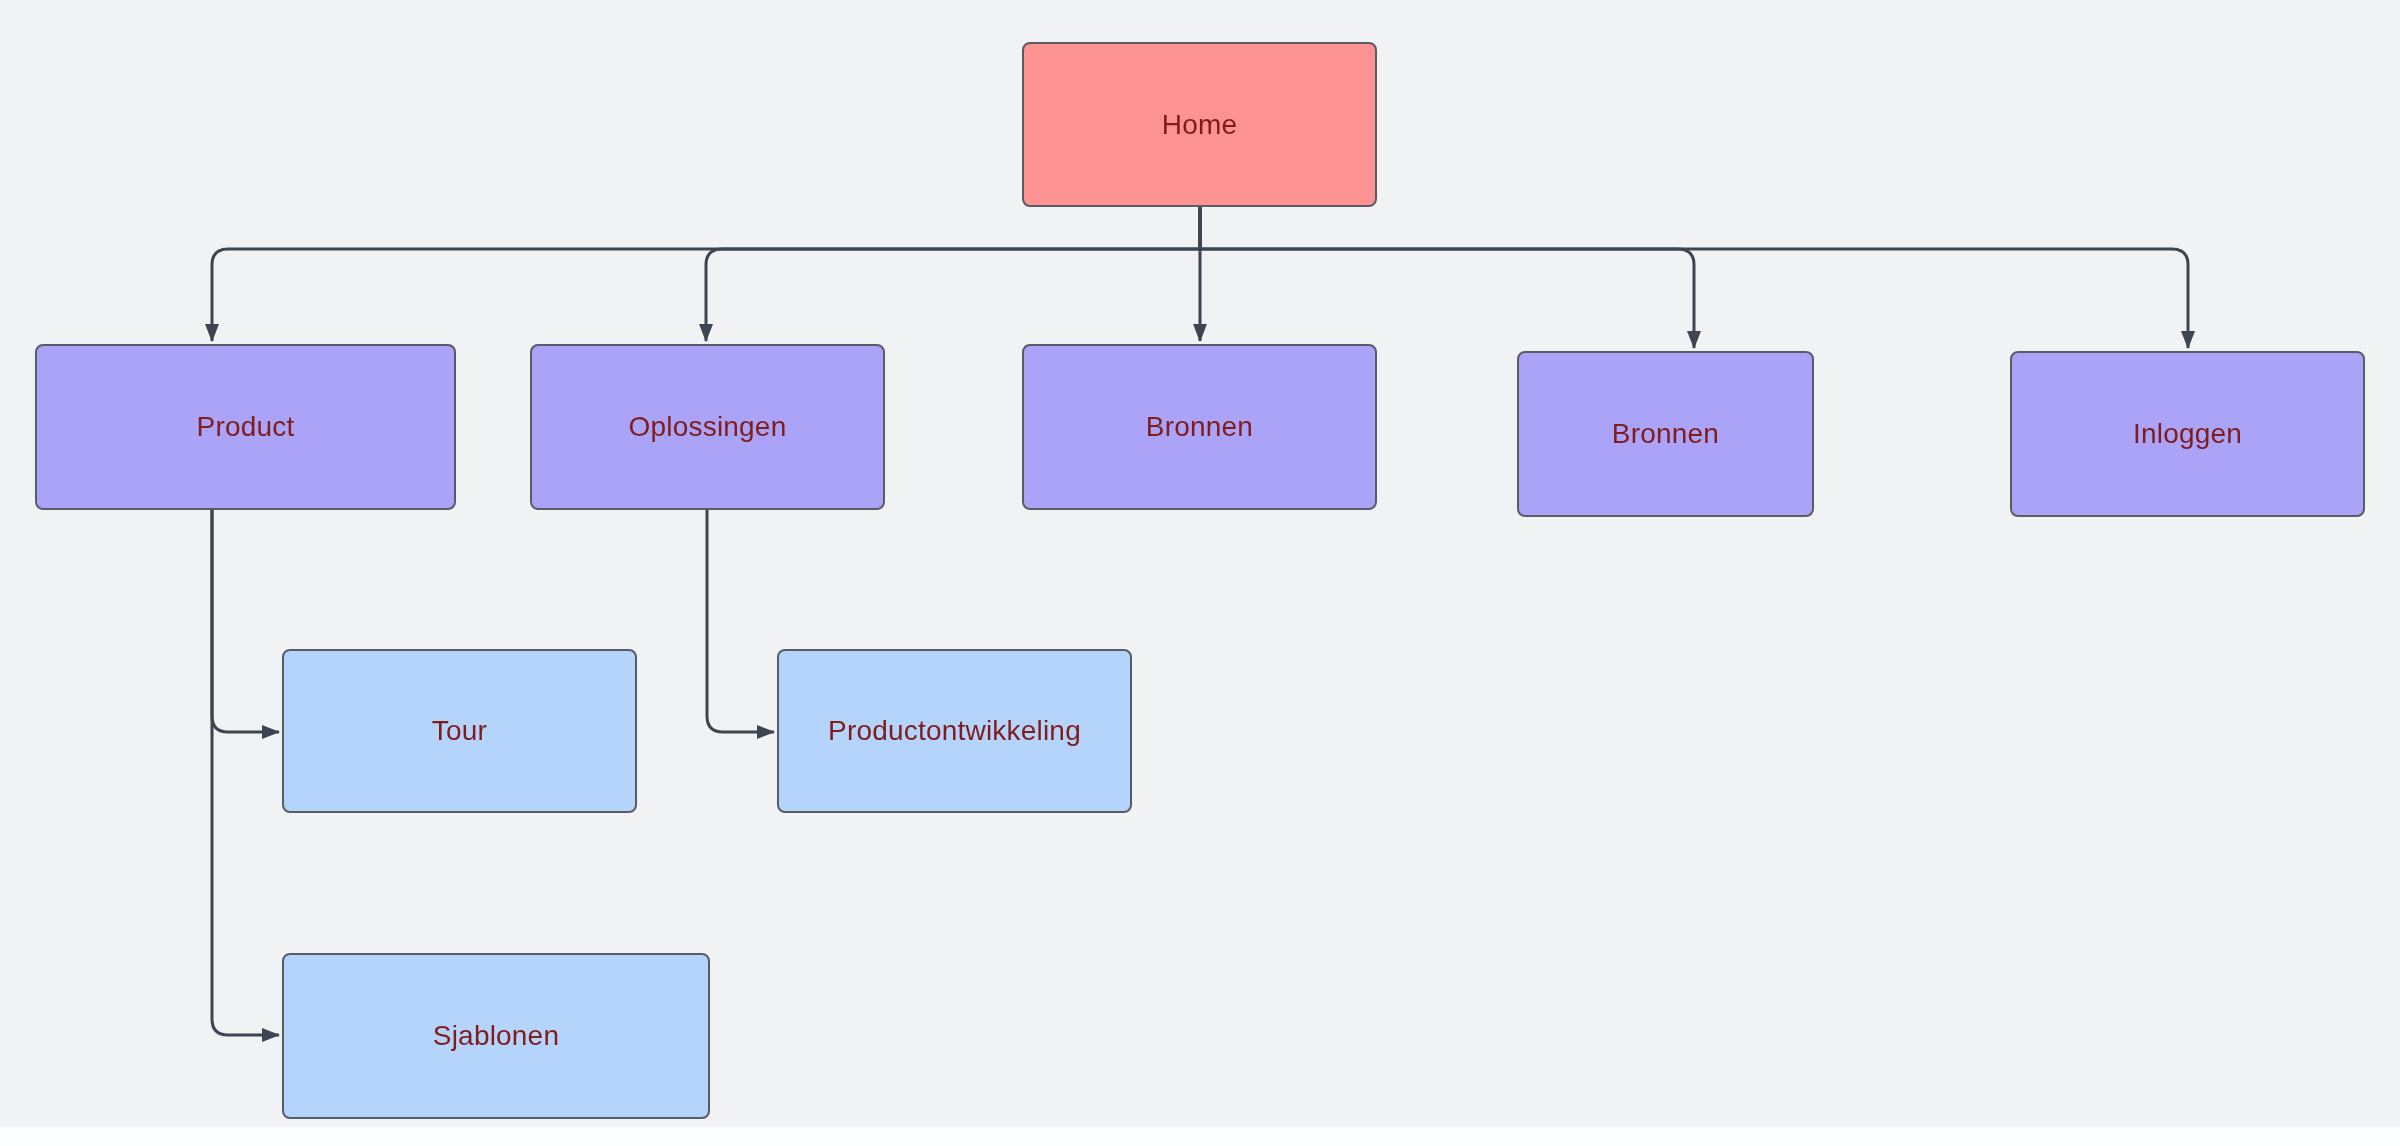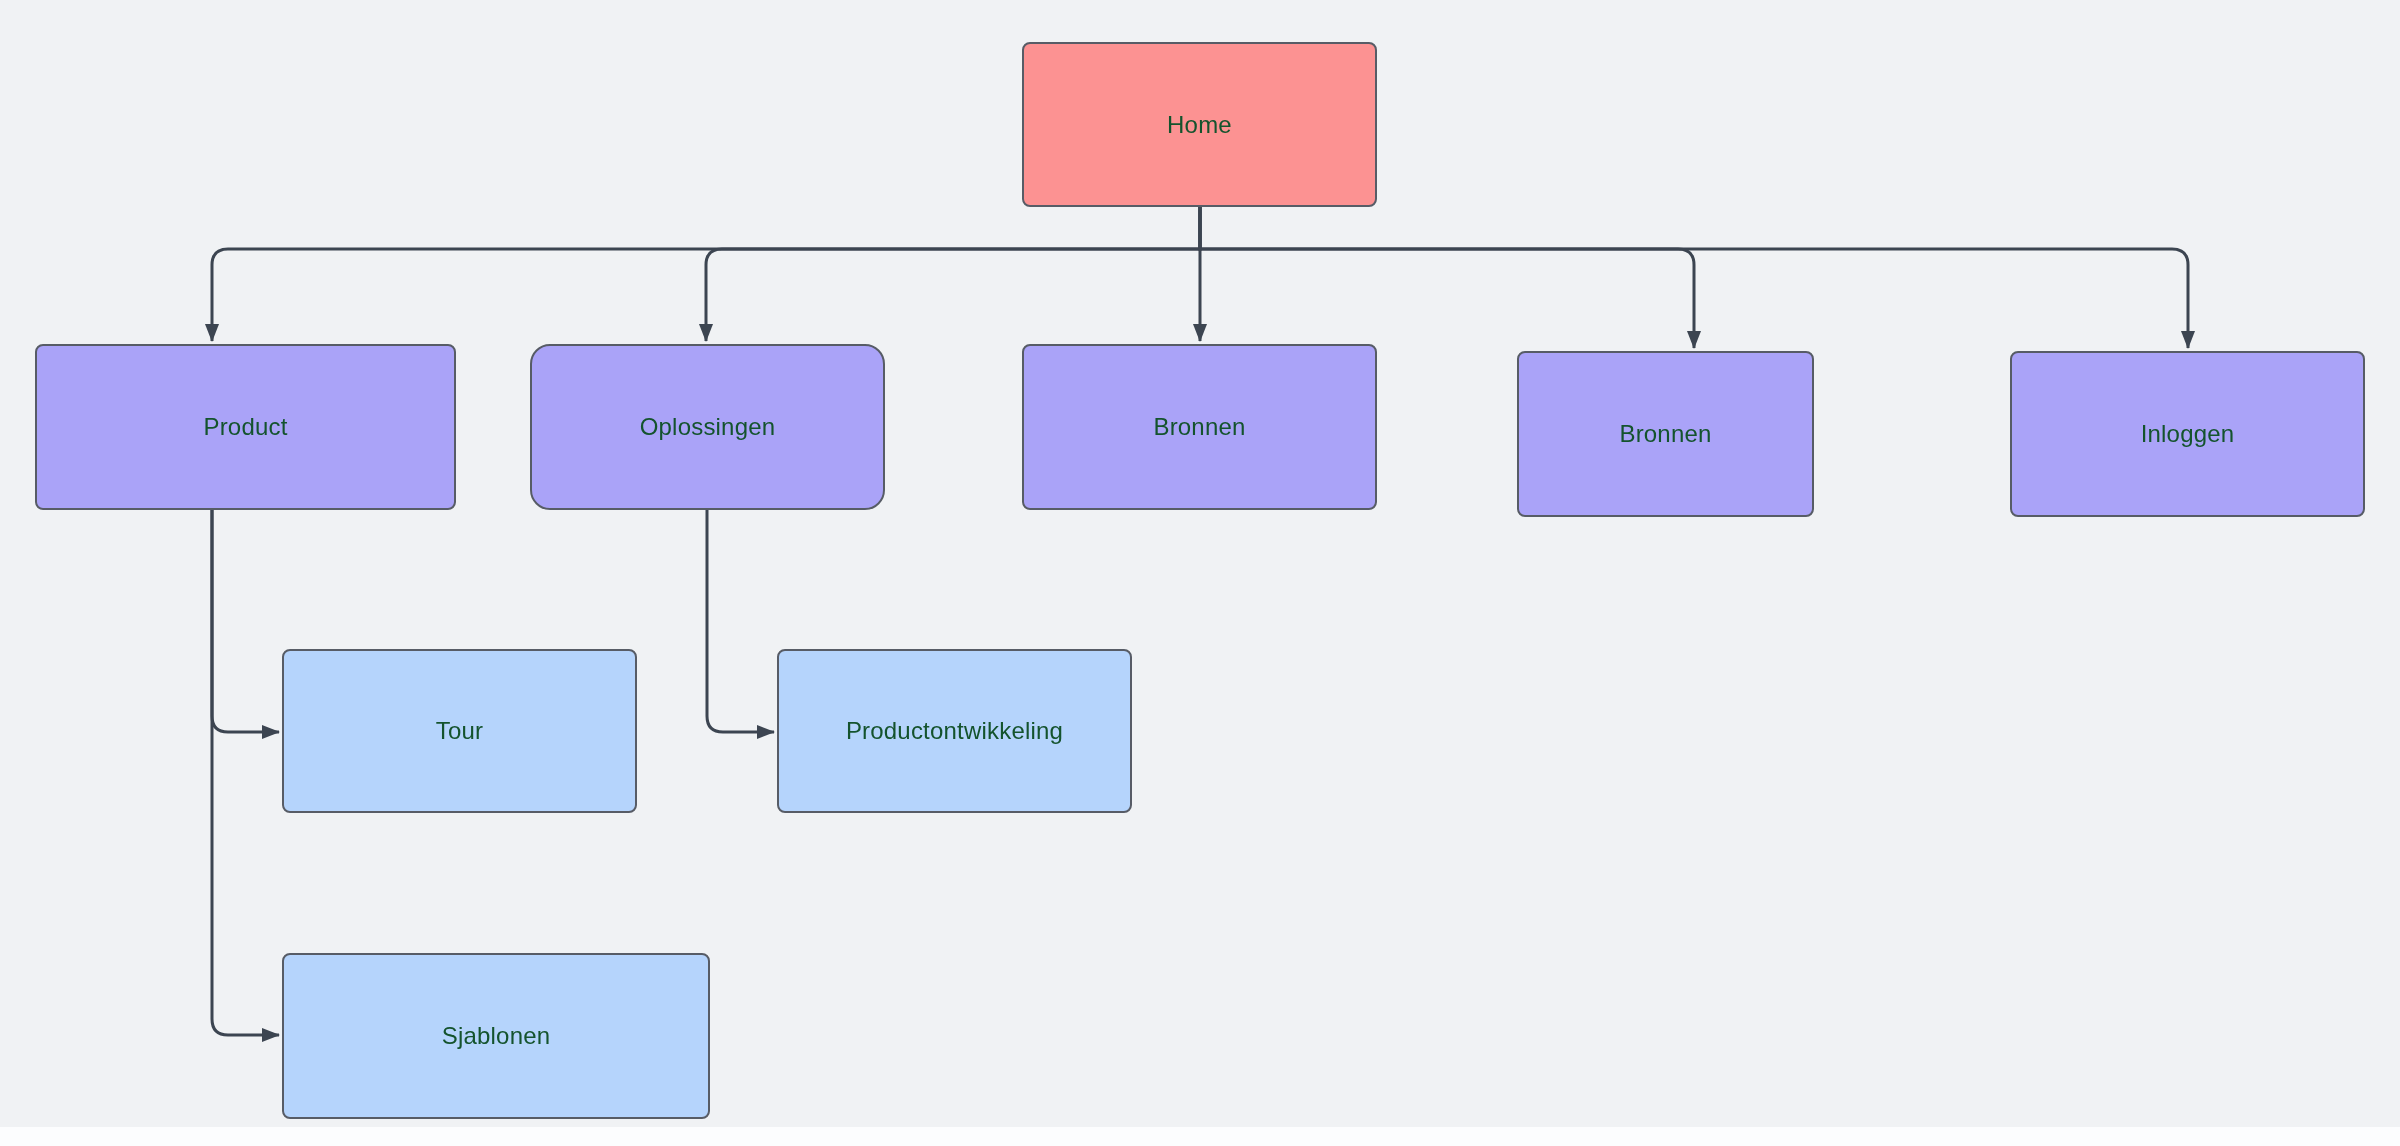--- a/index.html
+++ b/index.html
@@ -25,31 +25,31 @@
     height: 1146px;
   }
   .node {
     position: absolute;
     box-sizing: border-box;
     border: 2.5px solid #575C66;
     border-radius: 8px;
     display: flex;
     align-items: center;
     justify-content: center;
-    font-size: 24px;
-    color: #14532d;
+    font-size: 28px;
+    color: #7f1d1d;
     letter-spacing: 0.2px;
   }
   .fill-root   { background: #FC9292; }
   .fill-level1 { background: #AAA3F8; }
   .fill-level2 { background: #B5D4FC; justify-content: center; }
 
   .node-home                { left: 1022px; top: 42px;  width: 355px; height: 165px; }
   .node-product             { left: 35px;   top: 344px; width: 421px; height: 166px; }
-  .node-oplossingen         { left: 530px;  top: 344px; width: 355px; height: 166px; border-radius: 20px; }
+  .node-oplossingen         { left: 530px;  top: 344px; width: 355px; height: 166px; }
   .node-prijzen             { left: 1022px; top: 344px; width: 355px; height: 166px; }
   .node-bronnen             { left: 1517px; top: 351px; width: 297px; height: 166px; }
   .node-inloggen            { left: 2010px; top: 351px; width: 355px; height: 166px; }
   .node-tour                { left: 282px;  top: 649px; width: 355px; height: 164px; }
   .node-productontwikkeling { left: 777px;  top: 649px; width: 355px; height: 164px; }
   .node-sjablonen           { left: 282px;  top: 953px; width: 428px; height: 166px; }
 
   .canvas-edge-strip {
     position: absolute;
     left: 0;

